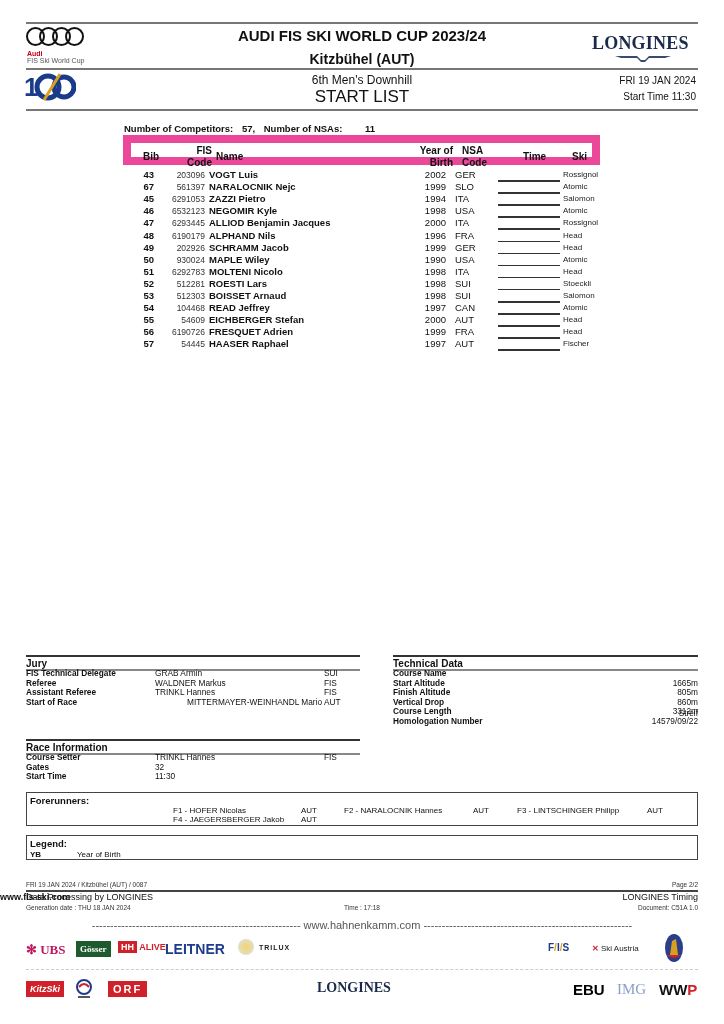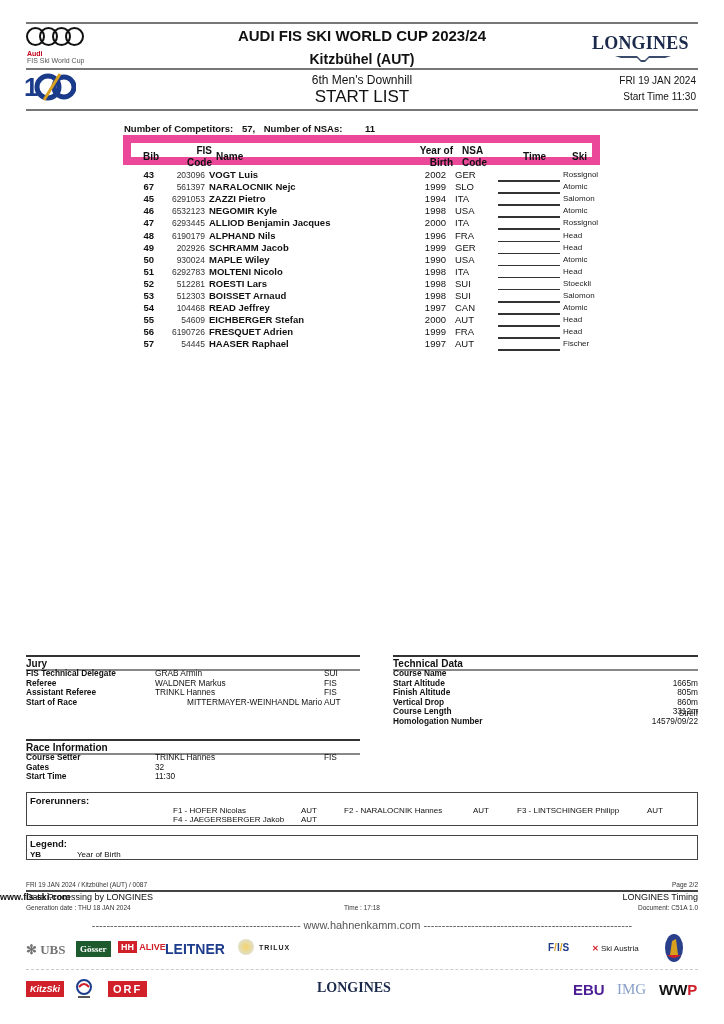--- a/index.html
+++ b/index.html
@@ -339,21 +339,21 @@
 <div class="ft-small" style="right:26px; top:881px;">Page 2/2</div>
 <div class="abs" style="left:26px; top:890px; width:672px; height:1.5px; background:#444;"></div>
 <div class="ft-mid" style="left:26px; top:892px;">Data Processing by LONGINES</div>
 <div class="ft-mid" style="left:0; width:724px; text-align:left; top:892px;font-weight:bold;">www.fis-ski.com</div>
 <div class="ft-mid" style="right:26px; top:892px;">LONGINES Timing</div>
 <div class="ft-small" style="left:26px; top:904px;">Generation date : THU 18 JAN 2024</div>
 <div class="ft-small" style="left:0; width:724px; text-align:center; top:904px;">Time : 17:18</div>
 <div class="ft-small" style="right:26px; top:904px;">Document: C51A 1.0</div>
 <div class="abs" id="hahnen">--------------------------------------------------------- www.hahnenkamm.com ---------------------------------------------------------</div>
 
-<div class="sp-logo" style="left:26px; top:942px; font-family:'Liberation Serif',serif; font-size:13px; color:#737373;">✻ <span>UBS</span></div>
+<div class="sp-logo" style="left:26px; top:942px; font-family:'Liberation Serif',serif; font-size:13px; color:#be185d;">✻ <span>UBS</span></div>
 <div class="sp-logo" style="left:76px; top:941px; background:#1d5a2e; color:#fff; font-size:9px; padding:3px 4px; font-family:'Liberation Serif',serif;">Gösser</div>
 <div class="sp-logo" style="left:118px; top:942px; font-size:9px; color:#d0202a;"><span style="background:#d0202a; color:#fff; padding:1px 3px;">HH</span> ALIVE</div>
 <div class="sp-logo" style="left:165px; top:941px; font-size:14px; color:#1d3c8c;">LEITNER</div>
 <div class="sp-logo" style="left:238px; top:939px; width:16px; height:16px; border-radius:50%; background:radial-gradient(circle,#f6d36a,#d6e4f0);"></div>
 <div class="sp-logo" style="left:259px; top:944px; font-size:7px; color:#222; letter-spacing:1px;">TRILUX</div>
 
 <div class="sp-logo" style="left:548px; top:942px; font-size:10px; color:#1a3a8a;">F<span style="color:#d9a020;">/</span>I<span style="color:#d9a020;">/</span>S</div>
 <div class="sp-logo" style="left:592px; top:944px; font-size:8px; color:#222; font-weight:normal;"><span style="color:#d0202a; font-weight:bold;">✕</span> <span>Ski Austria</span></div>
 <svg class="sp-logo" style="left:664px; top:933px;" width="20" height="30" viewBox="0 0 20 30">
   <ellipse cx="10" cy="15" rx="9" ry="14" fill="#2a3f8a"></ellipse>
@@ -364,15 +364,15 @@
 <div class="dash" style="top:969px;"></div>
 
 <div class="sp-logo" style="left:26px; top:981px; background:#d0202a; color:#fff; font-size:9px; font-style:italic; padding:3px 4px;">KitzSki</div>
 <svg class="sp-logo" style="left:75px; top:979px;" width="18" height="20" viewBox="0 0 18 20">
   <circle cx="9" cy="8" r="7" fill="none" stroke="#1d3c8c" stroke-width="2"></circle>
   <path d="M4 8 Q9 2 14 8" stroke="#d0202a" stroke-width="2" fill="none"></path>
   <rect x="3" y="17" width="12" height="2" fill="#555"></rect>
 </svg>
 <div class="sp-logo" style="left:108px; top:981px; background:#d0202a; color:#fff; font-size:11px; padding:2px 5px; letter-spacing:2px;">ORF</div>
 <div class="sp-logo" style="left:317px; top:980px; font-family:'Liberation Serif',serif; font-size:14px; color:#1b2a4a;">LONGINES</div>
-<div class="sp-logo" style="left:573px; top:981px; font-size:15px; color:#4c1d95;">EBU</div>
+<div class="sp-logo" style="left:573px; top:981px; font-size:15px; color:#000000;">EBU</div>
 <div class="sp-logo" style="left:617px; top:981px; font-family:'Liberation Serif',serif; font-size:15px; color:#8aa0c8; font-weight:normal;">IMG</div>
 <div class="sp-logo" style="left:659px; top:981px; font-size:15px; color:#111;">WW<span style="color:#d0202a;">P</span></div>
 
 </body></html>

